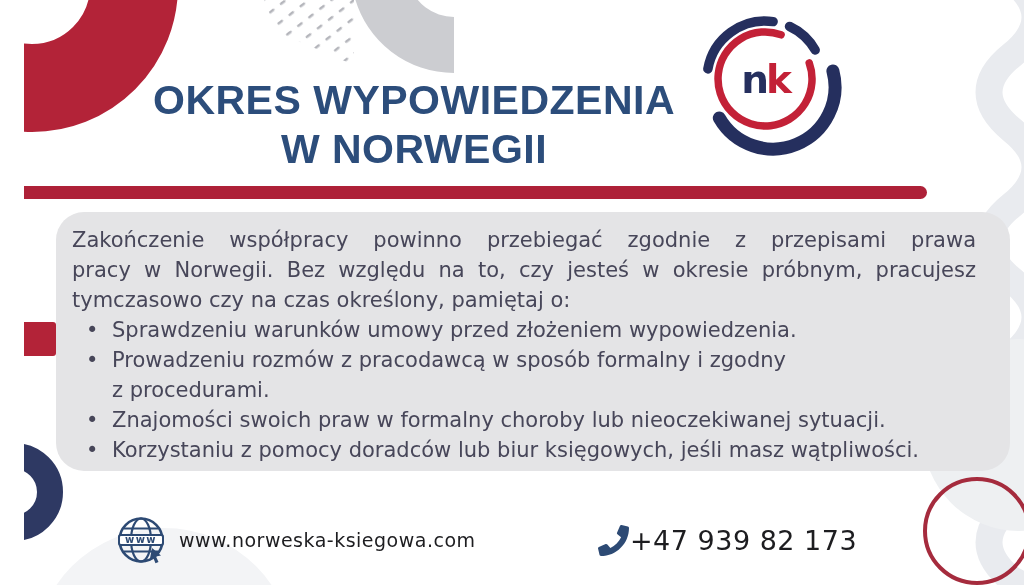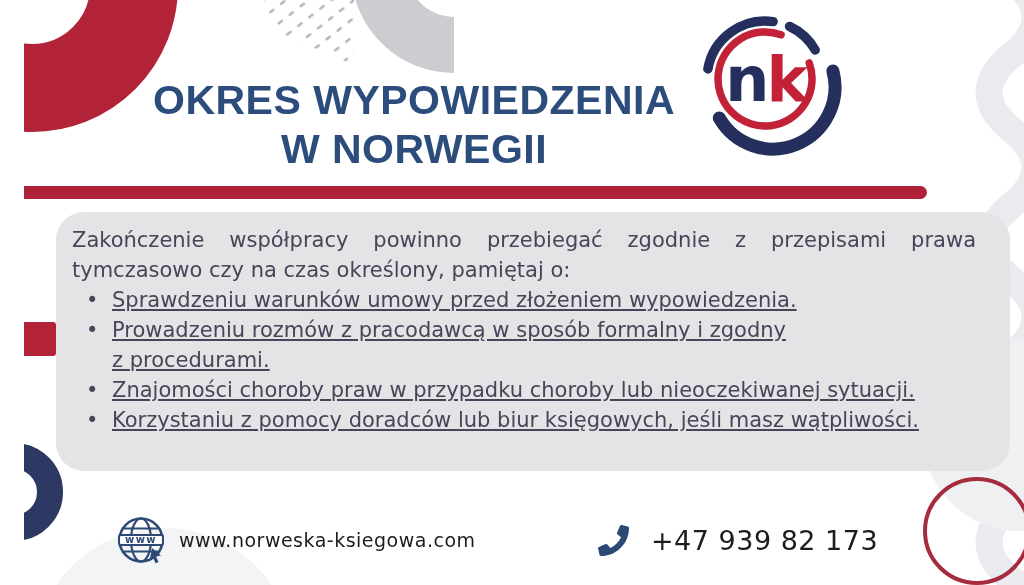--- a/index.html
+++ b/index.html
@@ -9,43 +9,43 @@
 
   
   .title{position:absolute;left:60px;top:76px;width:660px;z-index:3;
          text-align:center;color:#2c4d7b;font-family:"Liberation Sans",sans-serif;
          font-weight:bold;font-size:41px;line-height:49px;letter-spacing:0.5px;}
 
   
   .logo{position:absolute;left:666px;top:4px;width:158px;height:158px;z-index:3;}
   .logo svg{position:absolute;left:0;top:0;}
   .logo-letters{position:absolute;left:0;top:46px;width:150px;text-align:center;
-                font-weight:bold;font-size:62px;letter-spacing:-3px;line-height:60px;}
+                font-weight:bold;font-size:39px;letter-spacing:-3px;line-height:60px;}
   .logo-n{color:#252f5e;}
   .logo-k{color:#c32137;}
 
   
   .divider{position:absolute;left:0;top:186px;width:903px;height:13px;z-index:2;
            background:#ae2138;border-radius:0 7px 7px 0;}
 
   
   .textbox{position:absolute;left:32px;top:212px;width:954px;height:259px;z-index:2;
            background:#e4e4e6;border-radius:28px;box-sizing:border-box;
            padding:13px 34px 8px 16px;color:#474659;font-size:21px;line-height:30px;}
   .jl{text-align:justify;text-align-last:justify;}
-  .textbox ul{margin:0;padding:0;list-style:none;text-decoration:underline;}
+  .textbox ul{margin:0;padding:0;list-style:none;}
   .textbox li{position:relative;padding-left:40px;white-space:pre-line;}
   .textbox li::before{content:"\2022";position:absolute;left:14px;top:0;
                       font-size:21px;color:#474659;}
 
   
   .footer{position:absolute;left:0;top:505px;width:1024px;height:70px;z-index:3;}
   .site-group{position:absolute;left:92px;top:0;height:70px;display:flex;align-items:center;gap:13px;}
   .site-text{font-size:19px;color:#1d1d20;letter-spacing:0.5px;}
-  .phone-group{position:absolute;left:574px;top:0;height:70px;display:flex;align-items:center;gap:22px;text-align:center;}
+  .phone-group{position:absolute;left:574px;top:0;height:70px;display:flex;align-items:center;gap:1px;text-align:center;}
   .phone-text{font-size:27px;color:#1d1d20;letter-spacing:0.5px;}
   .globe-wrap{position:relative;width:50px;height:50px;}
   .globe-banner{position:absolute;left:2px;top:19px;width:46px;height:12px;background:#fff;
                 border:2px solid #2d4a74;border-radius:3px;box-sizing:border-box;
                 display:flex;align-items:center;justify-content:center;
                 font-size:10px;font-weight:bold;color:#2d4a74;letter-spacing:1.5px;line-height:8px;}
 </style>
 </head>
 <body>
 
@@ -95,26 +95,27 @@
     </svg>
     <div class="logo-letters">
       <span class="logo-n">n</span><span class="logo-k">k</span>
     </div>
   </div>
 
   <div class="divider"></div>
 
   <div class="textbox">
     <div class="jl">Zakończenie współpracy powinno przebiegać zgodnie z przepisami prawa</div>
+    <div class="jl">pracy w Norwegii. Bez względu na to, czy jesteś w okresie próbnym, pracujesz</div>
     <div>tymczasowo czy na czas określony, pamiętaj o:</div>
     <ul>
       <li>Sprawdzeniu warunków umowy przed złożeniem wypowiedzenia.</li>
       <li>Prowadzeniu rozmów z pracodawcą w sposób formalny i zgodny
 z procedurami.</li>
-      <li>Znajomości choroby praw w przypadku choroby lub nieoczekiwanej sytuacji.</li>
+      <li>Znajomości swoich praw w formalny choroby lub nieoczekiwanej sytuacji.</li>
       <li>Korzystaniu z pomocy doradców lub biur księgowych, jeśli masz wątpliwości.</li>
     </ul>
   </div>
 
   <div class="footer">
     <div class="site-group">
       <div class="globe-wrap">
         <svg width="50" height="50" viewBox="0 0 50 50">
           <circle cx="25" cy="25" r="21.5" fill="none" stroke="#2d4a74" stroke-width="2.6"></circle>
           <ellipse cx="25" cy="25" rx="10" ry="21.5" fill="none" stroke="#2d4a74" stroke-width="2.2"></ellipse>

